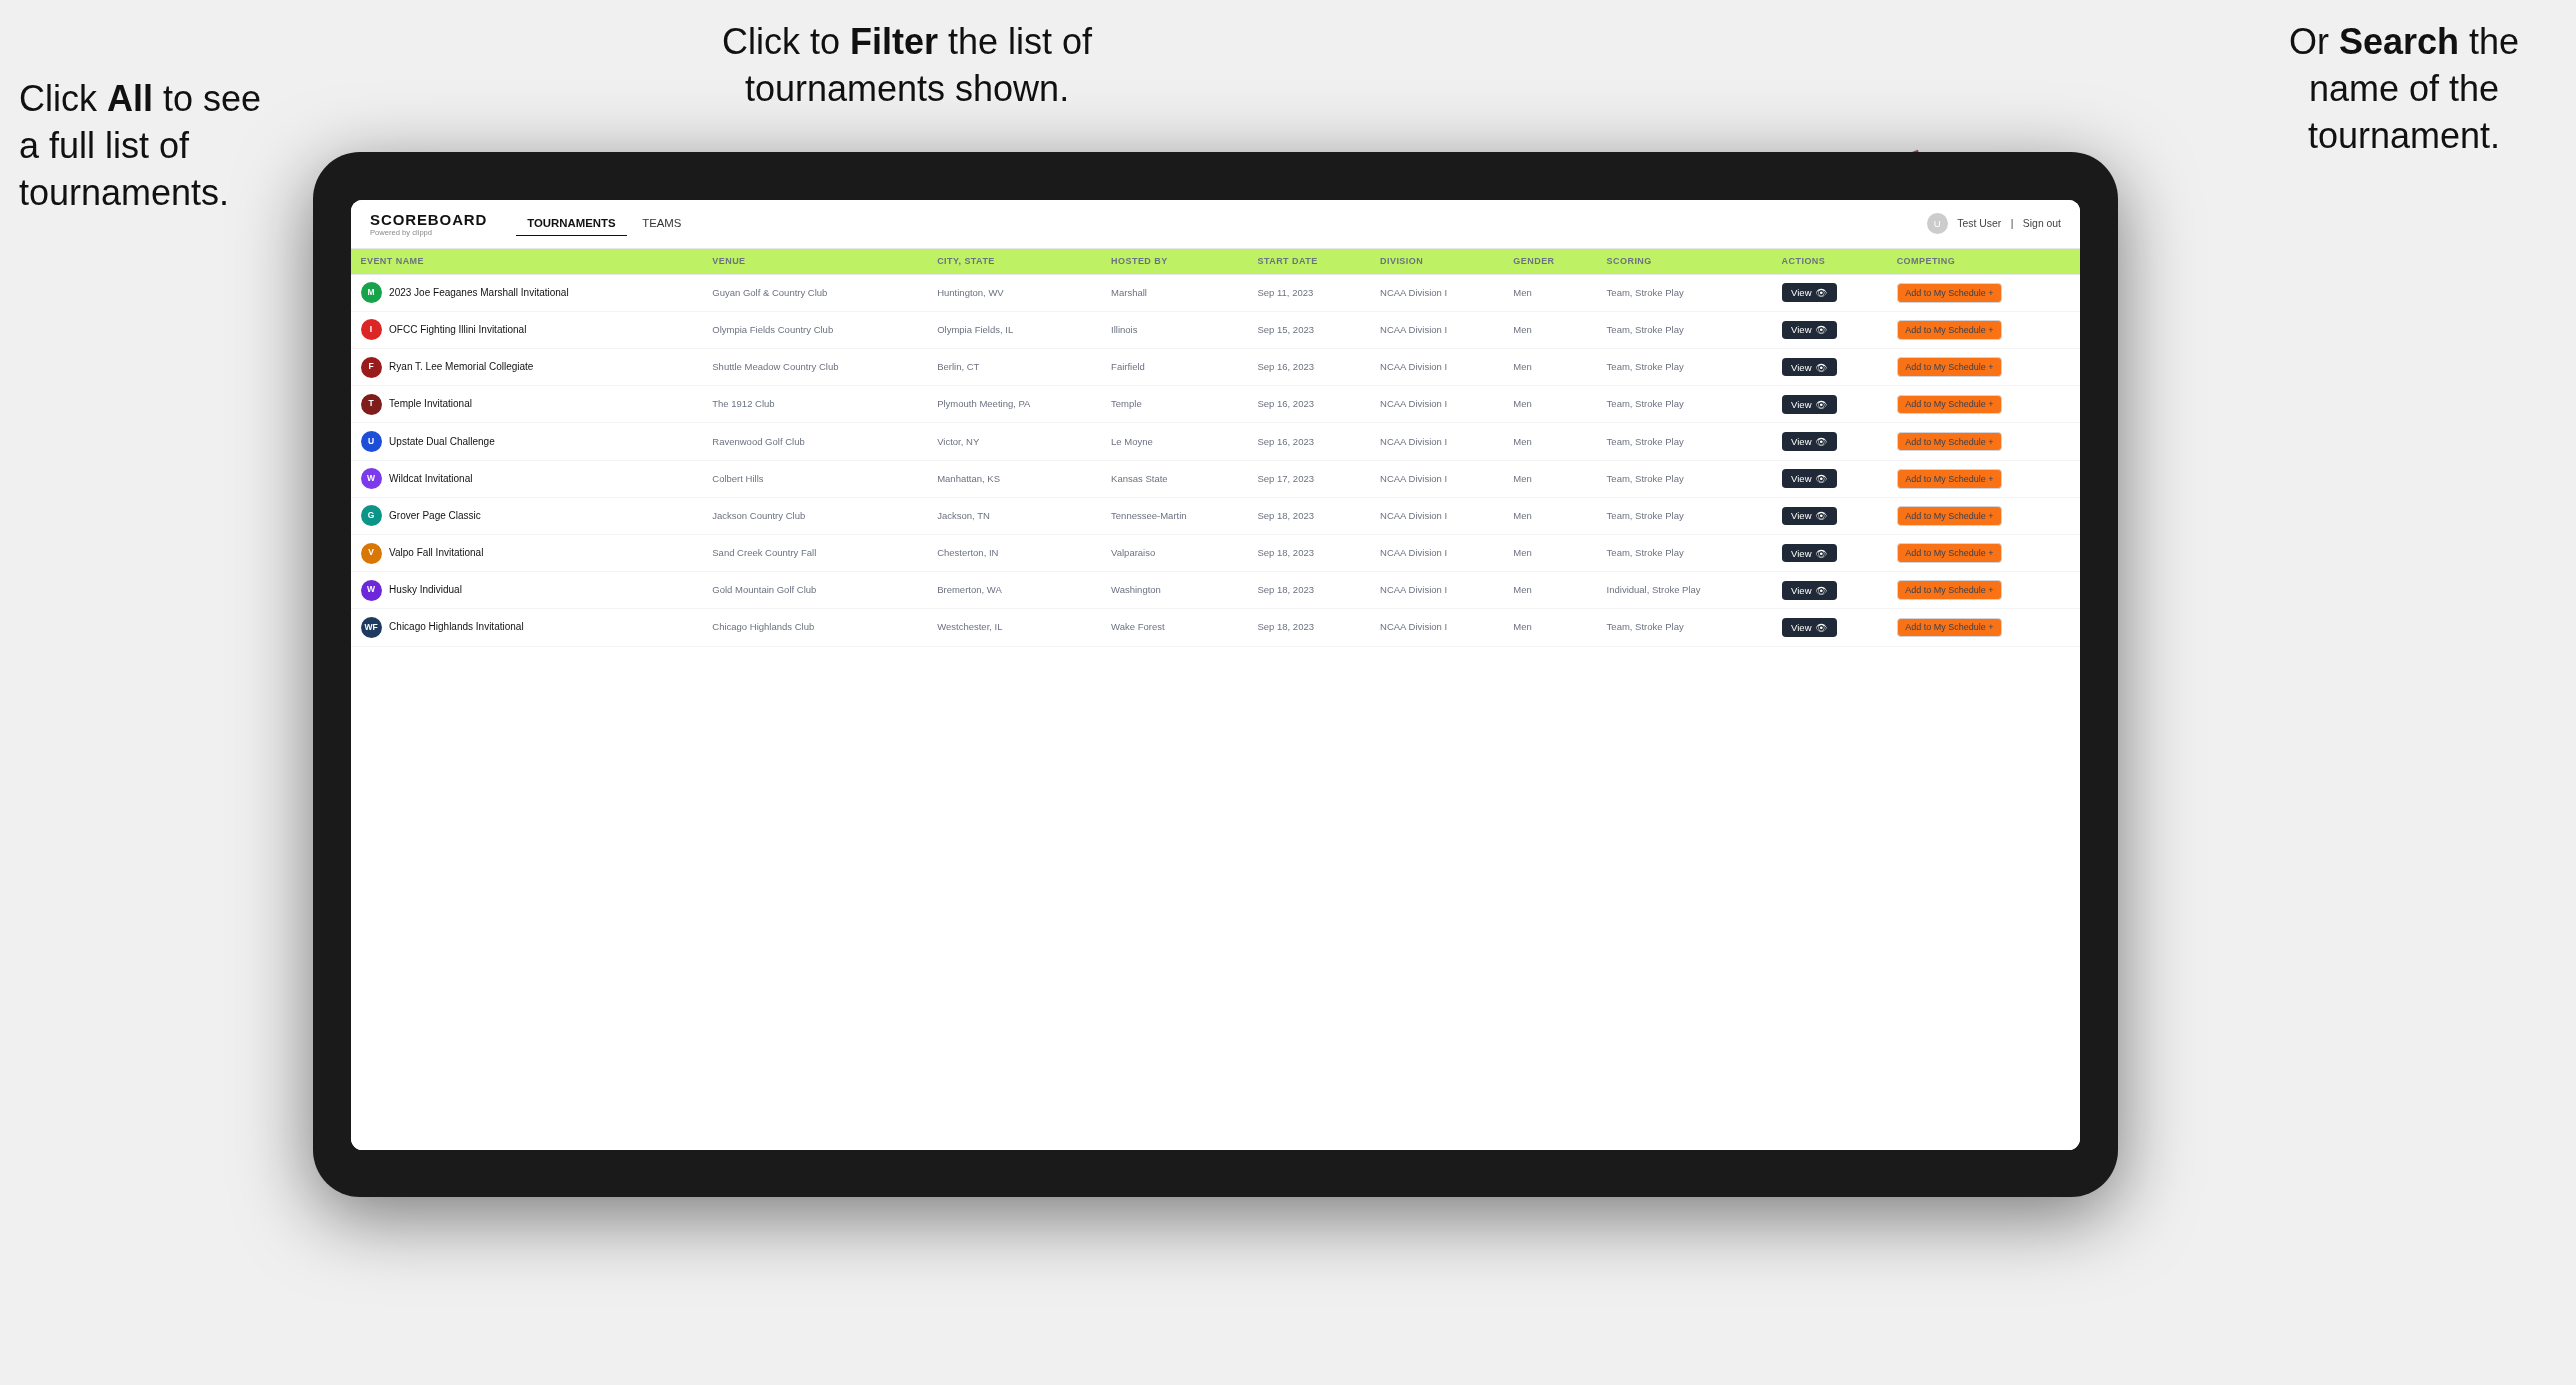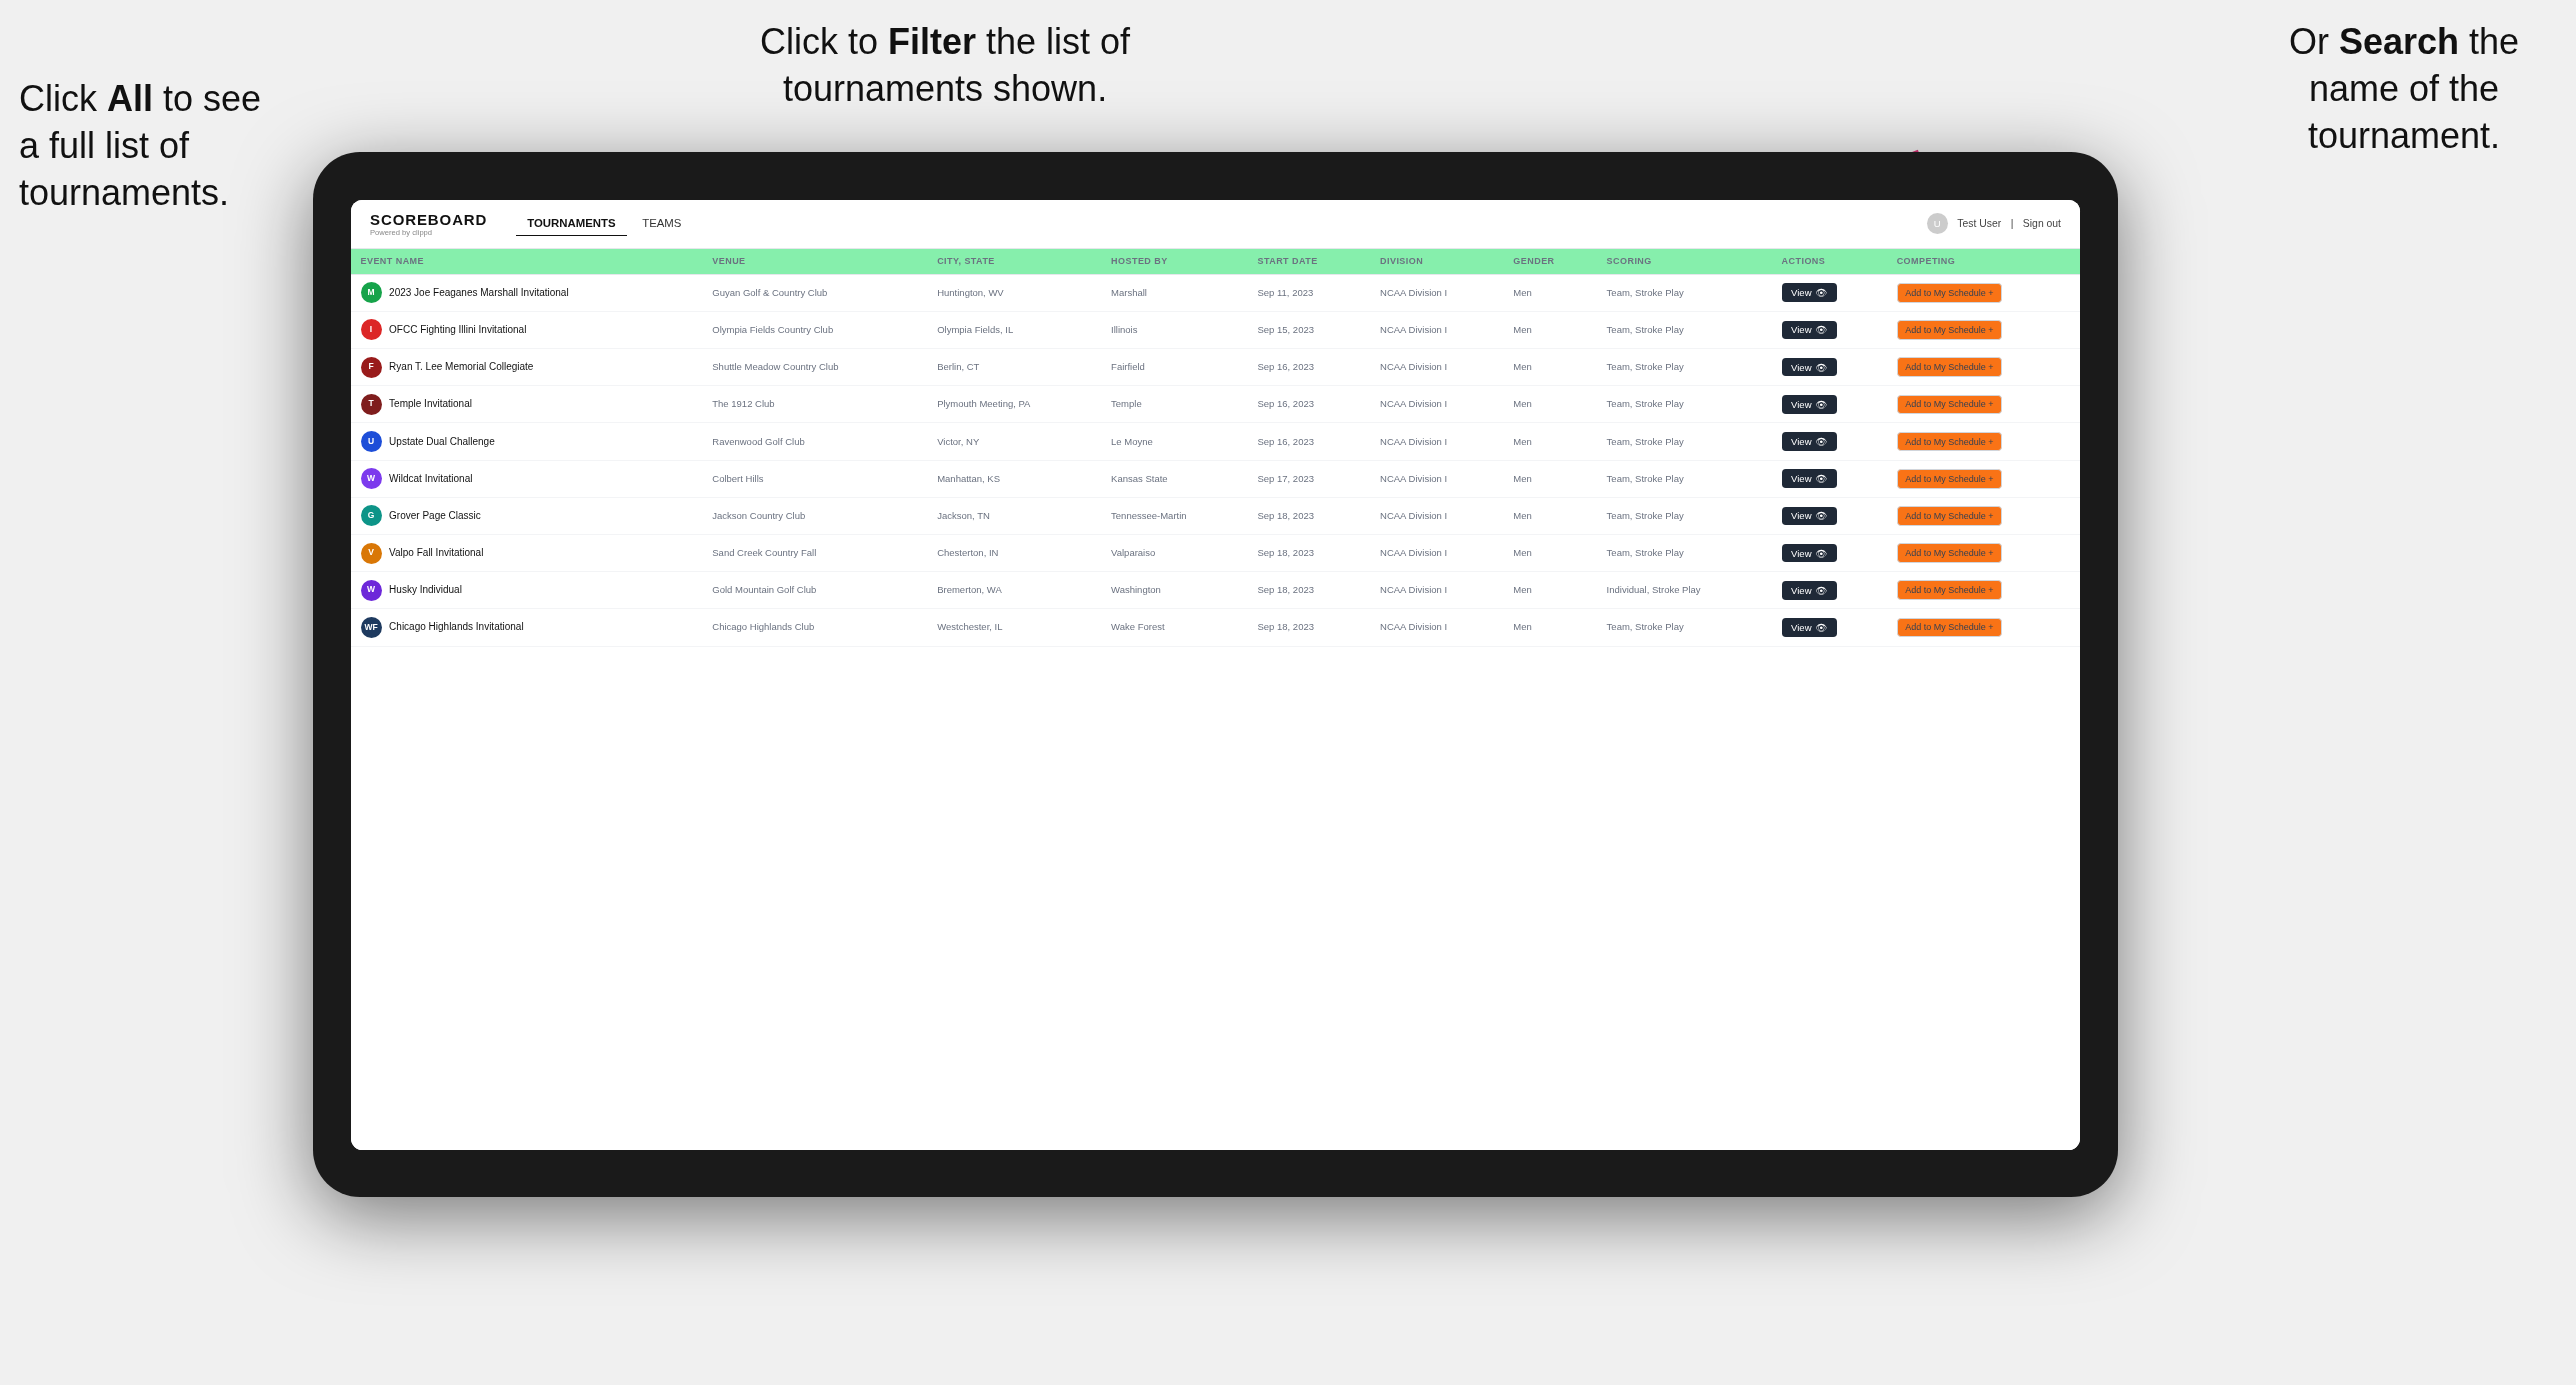--- a/index.html
+++ b/index.html
@@ -16,21 +16,21 @@
     .annotation {
       position: absolute;
       font-size: 36px;
       line-height: 1.3;
       color: #111;
     }
     .annotation strong { font-weight: 800; }
 
     .ann-top-center {
       top: 19px;
-      left: 760px;
+      left: 722px;
       text-align: center;
     }
     .ann-top-right {
       top: 19px;
       right: 57px;
       text-align: center;
     }
     .ann-left {
       top: 76px;
       left: 19px;
@@ -192,21 +192,21 @@
       flex: 1;
       overflow-y: auto;
       background: #fff;
     }
     table {
       width: 100%;
       border-collapse: collapse;
       font-size: 10px;
     }
     thead th {
-      background: #86efac;
+      background: #bef264;
       color: #6b7280;
       font-size: 9px;
       font-weight: 600;
       letter-spacing: 0.05em;
       text-transform: uppercase;
       padding: 7.6px 9.5px;
       text-align: left;
       border-bottom: 0.9px solid #e5e7eb;
       white-space: nowrap;
     }

